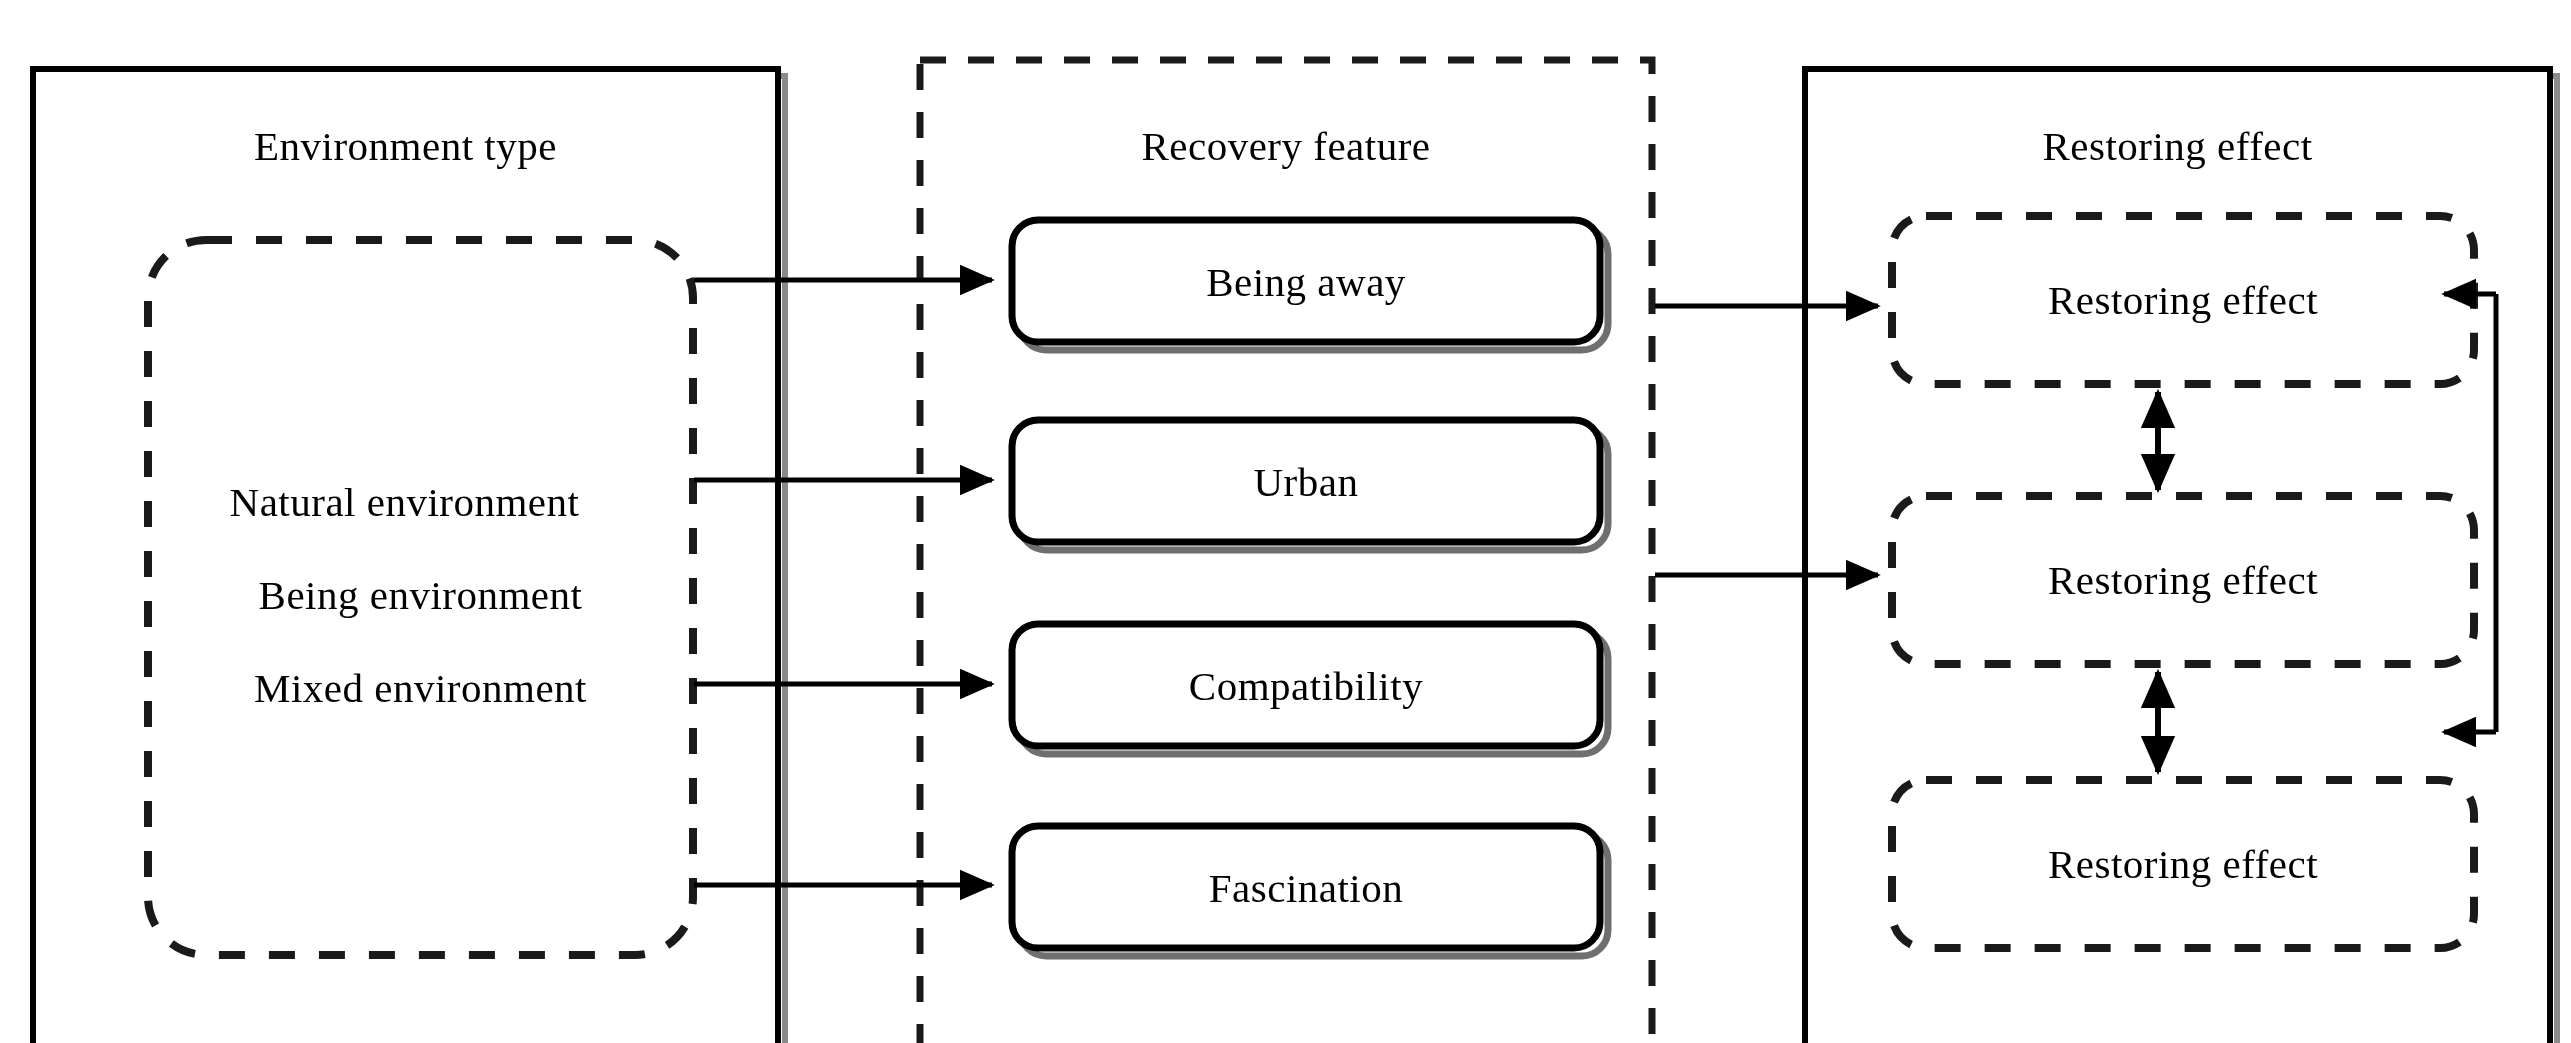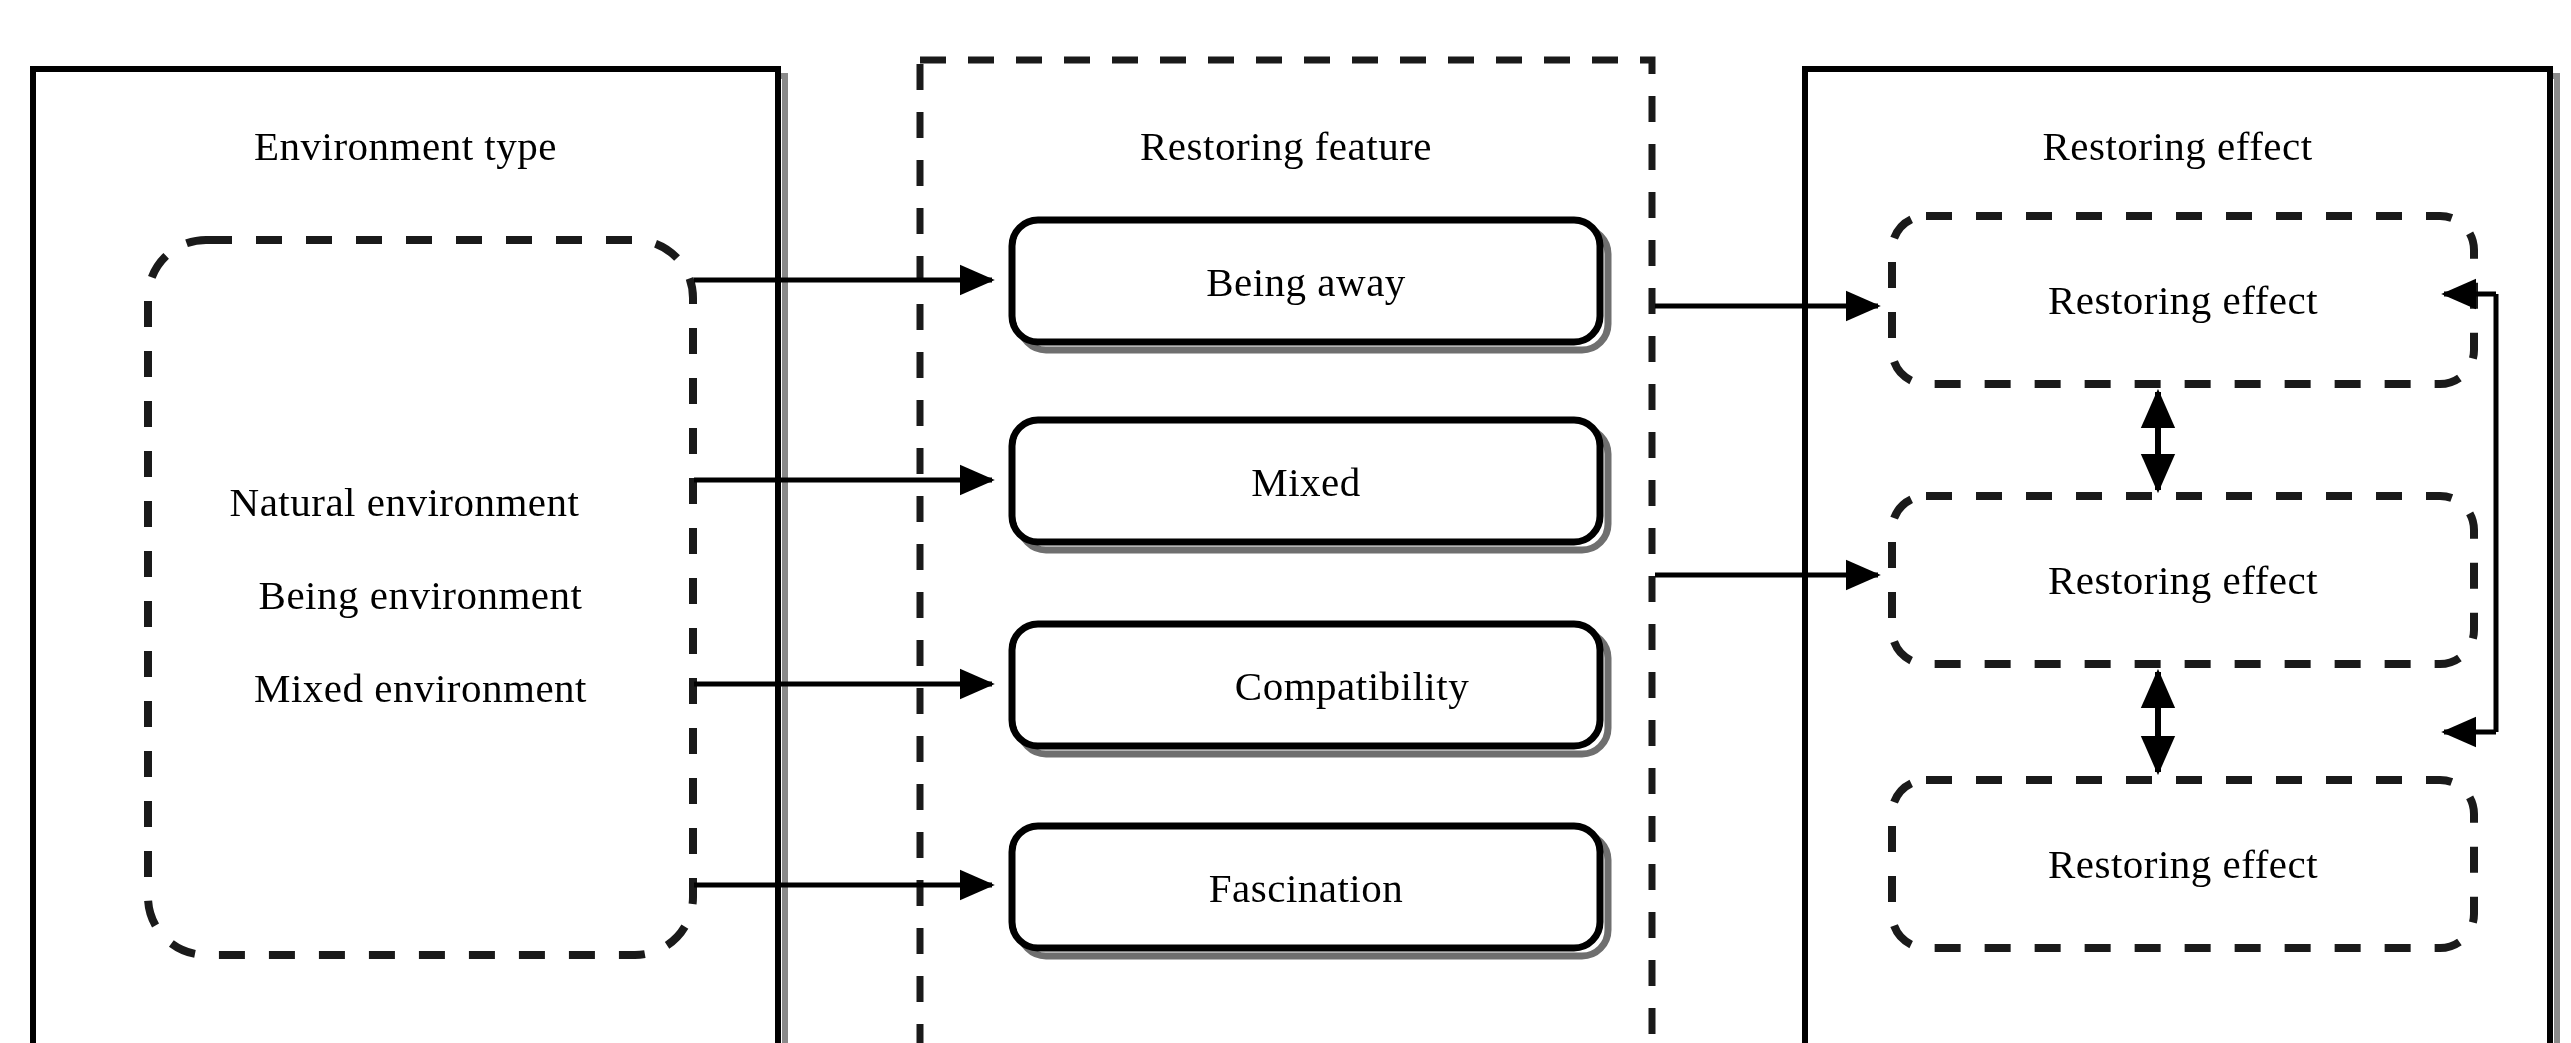--- a/index.html
+++ b/index.html
@@ -103,35 +103,35 @@
 
     <g stroke="#000000" stroke-width="5" fill="none">
       <line x1="2496" y1="262" x2="2496" y2="700"></line>
       <line x1="2496" y1="262" x2="2444" y2="262" marker-end="url(#arrow-r)"></line>
       <line x1="2496" y1="700" x2="2444" y2="700" marker-end="url(#arrow-r)"></line>
     </g>
   </svg>
 
   <div class="lbl col-title" style="left:33px; top:94px; width:745px;">Environment type</div>
 
-  <div class="lbl col-title" style="left:920px; top:94px; width:732px;">Restoring feature</div>
+  <div class="lbl col-title" style="left:920px; top:94px; width:732px;">Recovery feature</div>
 
   <div class="lbl col-title" style="left:1805px; top:94px; width:745px;">Restoring effect</div>
 
   <div class="lbl env-item" style="left:132px; top:450px; width:545px;">Natural environment</div>
 
   <div class="lbl env-item" style="left:148px; top:543px; width:545px;">Being environment</div>
 
   <div class="lbl box-label" style="left:1012px; top:230px; width:588px;">Being away</div>
 
   <div class="lbl env-item" style="left:148px; top:636px; width:545px;">Mixed environment</div>
 
-  <div class="lbl box-label" style="left:1012px; top:430px; width:588px;">Mixed</div>
+  <div class="lbl box-label" style="left:1012px; top:430px; width:588px;">Urban</div>
 
-  <div class="lbl box-label" style="left:1058px; top:634px; width:588px;">Compatibility</div>
+  <div class="lbl box-label" style="left:1012px; top:634px; width:588px;">Compatibility</div>
 
   <div class="lbl box-label" style="left:1012px; top:836px; width:588px;">Fascination</div>
 
   <div class="lbl re-label" style="left:1892px; top:248px; width:582px;">Restoring effect</div>
 
   <div class="lbl re-label" style="left:1892px; top:528px; width:582px;">Restoring effect</div>
 
   <div class="lbl re-label" style="left:1892px; top:812px; width:582px;">Restoring effect</div>
 
 </div>

